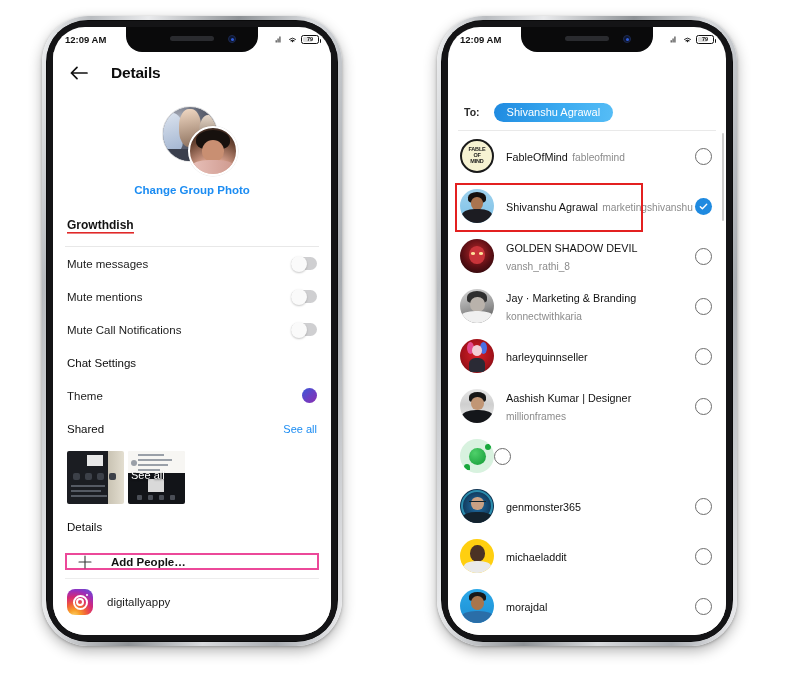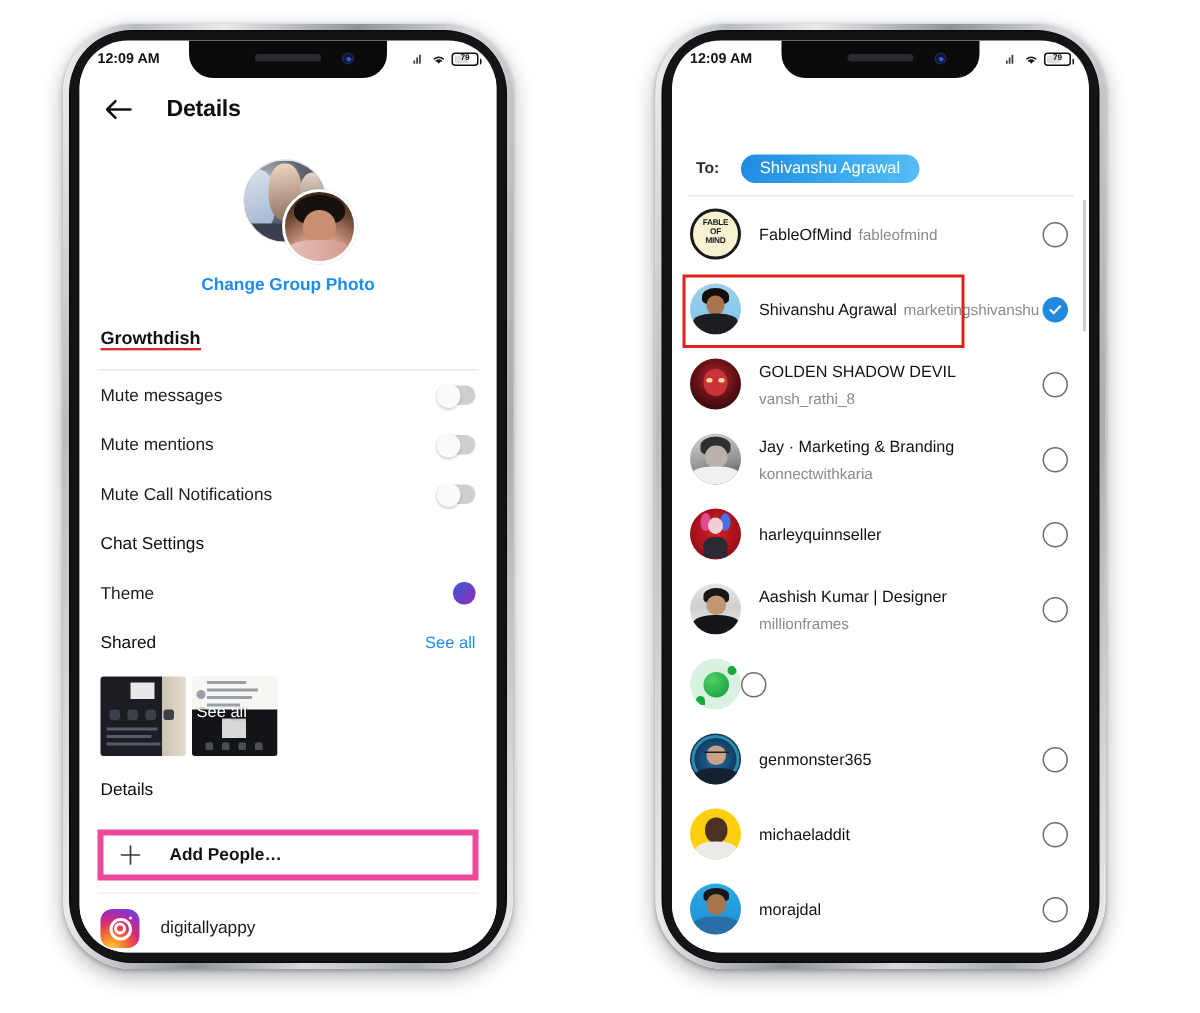--- a/index.html
+++ b/index.html
@@ -184,22 +184,22 @@
   .thumb.t2 .bot{position:absolute;left:0;right:0;bottom:0;height:31px;background:#121418;}
   .thumb.t2 .card{position:absolute;left:20px;top:28px;width:16px;height:13px;background:#d9d9d9;}
   .thumb.t2 .ic{position:absolute;bottom:4px;width:5px;height:5px;background:#4a4e56;border-radius:1px;}
   .see-all-overlay {
     position:absolute; left:78px; top:24px;
     color:#fff; font-size:11px; font-weight:500;
     text-shadow: 0 1px 2px rgba(0,0,0,0.55);
   }
 
   .add-people-box {
-    margin: 10px 12px 0 12px; height:34px;
-    border:4px solid #ec4899;
+    margin: 10px 12px 0 12px; height:17px;
+    border:2px solid #ec4899;
     display:flex; align-items:center; padding-left:10px; background:#fff;
   }
   .plus-ico { width:16px; height:16px; flex:none; }
   .add-people-label { font-size:11.5px; font-weight:700; color:#111; margin-left:18px; }
 
   .member-row { display:flex; align-items:center; padding: 10px 14px 0 14px; }
   .ig-logo {
     width:26px;height:26px;border-radius:8px; flex:none;
     background: radial-gradient(circle at 28% 105%, #fdd56f 0%, #f8a02a 18%, #f05d3a 38%, #d62976 58%, #962fbf 78%, #4f5bd5 100%);
     position:relative;

